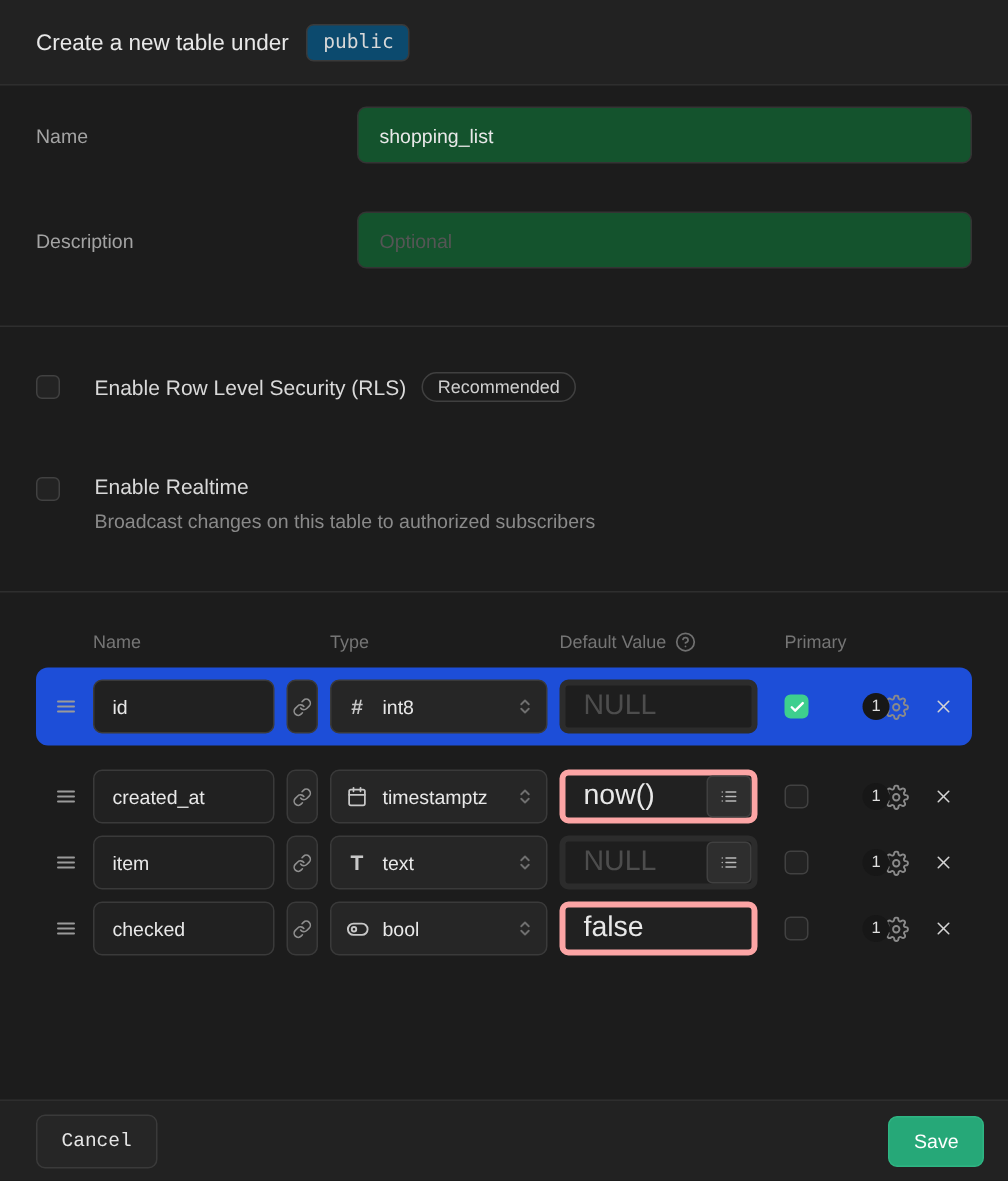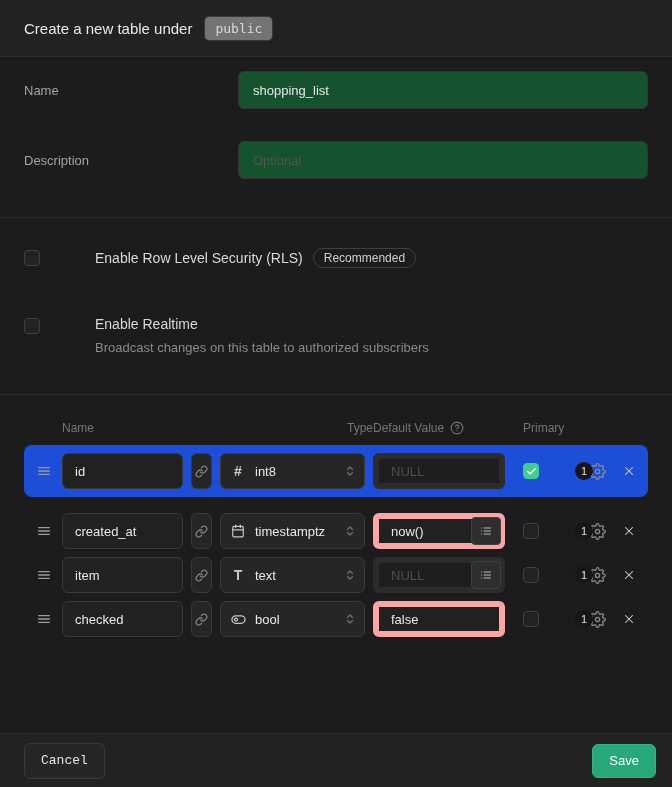--- a/index.html
+++ b/index.html
@@ -5,34 +5,34 @@
   * { margin:0; padding:0; box-sizing:border-box; }
   html,body { width:672px; height:787px; background:#1c1c1c; overflow:hidden;
     font-family:"Liberation Sans","DejaVu Sans",sans-serif; color:#ededed; }
   .modal { width:672px; height:787px; display:flex; flex-direction:column; background:#1c1c1c; }
 
   
   .modal-header { height:57px; flex:0 0 auto; background:#222222; border-bottom:1px solid #2e2e2e;
     display:flex; align-items:center; padding:0 24px; gap:12px; }
   .modal-title { font-size:15px; color:#e8e8e8; }
   .schema-badge { font-family:"DejaVu Sans Mono","Liberation Mono",monospace; font-size:13px;
-    color:#d8d8d8; background:#737373; border:1px solid #3a3a3a; border-radius:5px; padding:4px 10px; }
+    color:#d8d8d8; background:#0c4a6e; border:1px solid #3a3a3a; border-radius:5px; padding:4px 10px; }
 
   
   .section-basic { border-bottom:1px solid #2e2e2e; padding:14px 24px 38px 24px; }
   .form-row { display:flex; align-items:center; }
   .form-row + .form-row { margin-top:32px; }
   .form-label { width:214px; flex:0 0 auto; font-size:13px; color:#a3a3a3; }
   .text-input { flex:1; height:38px; background:#14532d; border:1px solid #343434; border-radius:6px;
     color:#e8e8e8; font-size:13px; padding:0 14px; outline:none; font-family:inherit; }
   .text-input::placeholder { color:#555555; }
 
   
   .section-toggles { border-bottom:1px solid #2e2e2e; padding:30px 24px 36px 24px; }
-  .toggle-row { display:flex; align-items:flex-start;gap:32px; }
+  .toggle-row { display:flex; align-items:flex-start; }
   .toggle-row + .toggle-row { margin-top:48px; }
   .checkbox { width:16px; height:16px; flex:0 0 auto; border:1px solid #414141; border-radius:4px;
     background:#232323; margin-top:2px; display:flex; align-items:center; justify-content:center; cursor:pointer; }
   .checkbox svg { display:none; }
   .checkbox.checked { background:#3ecf8e; border-color:#3ecf8e; }
   .checkbox.checked svg { display:block; }
   .toggle-body { margin-left:23px; }
   .toggle-title-line { display:flex; align-items:center; gap:10px; }
   .toggle-title { font-size:14px; color:#d9d9d9; }
   .pill-badge { font-size:12px; color:#cfcfcf; border:1px solid #404040; border-radius:999px; padding:2px 10px; }
@@ -43,21 +43,21 @@
   .columns-head { display:flex; align-items:center; justify-content:space-between; margin-bottom:16px; }
   .columns-title { font-size:15px; color:#e8e8e8; }
   .btn-secondary { height:30px; display:inline-flex; align-items:center; background:#262626;
     border:1px solid #3a3a3a; border-radius:6px; color:#e6e6e6; font-size:12px; padding:0 12px;
     cursor:pointer; font-family:inherit; }
 
   .col-headers { display:flex; align-items:center; padding-left:12px; margin-bottom:10px;
     font-size:12px; color:#757575; }
   .colh-spacer { width:26px; flex:0 0 auto; }
   .colh-name { width:158px; flex:0 0 auto; }
-  .colh-type { width:153px; flex:0 0 auto;text-align:right; }
+  .colh-type { width:153px; flex:0 0 auto; }
   .colh-default { width:150px; flex:0 0 auto; display:flex; align-items:center; gap:6px; }
   .colh-primary { flex:0 0 auto; }
   .help-icon { width:14px; height:14px; color:#6f6f6f; cursor:pointer; }
 
   .column-row { display:flex; align-items:center; padding:0 12px; border-radius:8px; }
   .column-row + .column-row { margin-top:8px; }
   .column-row.highlighted { background:#1d4ed8; padding-top:8px; padding-bottom:8px; margin-bottom:16px; }
   .drag-handle { width:16px; flex:0 0 auto; margin-right:10px; color:#9a9a9a; cursor:grab;
     display:flex; align-items:center; }
   .row-name-input { width:121px; flex:0 0 auto; height:36px; margin-right:8px;
@@ -67,22 +67,22 @@
     border:1px solid #3a3a3a; border-radius:6px; display:flex; align-items:center; justify-content:center;
     color:#8f8f8f; cursor:pointer; }
   .type-select { width:145px; height:36px; flex:0 0 auto; margin-right:8px; background:#262626;
     border:1px solid #3a3a3a; border-radius:6px; display:flex; align-items:center; padding:0 8px;
     cursor:pointer; }
   .type-icon { width:18px; flex:0 0 auto; display:flex; align-items:center; justify-content:center;
     color:#c8c8c8; font-size:14px; font-weight:bold; }
   .type-label { font-size:13px; color:#e8e8e8; margin-left:8px; flex:1; }
   .chevrons { color:#6f6f6f; display:flex; align-items:center; }
   .default-wrap { width:132px; flex:0 0 auto; margin-right:18px; position:relative; }
-  .default-input { width:100%; height:36px; background:#212121; border:6px solid #fca5a5;
-    border-radius:6px; color:#e8e8e8; font-size:13px; padding:0 12px; outline:none; font-family:inherit; }
+  .default-input { width:100%; height:36px; background:#212121; border:4px solid #fca5a5;
+    border-radius:6px; color:#e8e8e8; font-size:19px; padding:0 12px; outline:none; font-family:inherit; }
   .default-input::placeholder { color:#4d4d4d; }
   .default-input.disabled { border-color:#2c2c2c; background:#1e1e1e; }
   .list-btn { position:absolute; right:4px; top:4px; width:30px; height:28px; background:#2e2e2e;
     border:1px solid #404040; border-radius:4px; display:flex; align-items:center; justify-content:center;
     color:#b9b9b9; cursor:pointer; }
   .primary-cell { width:16px; flex:0 0 auto; }
   .row-actions { margin-left:auto; display:flex; align-items:center; }
   .settings-btn { display:flex; align-items:center; cursor:pointer; }
   .count-badge { width:18px; height:18px; border-radius:50%; background:#171717; color:#e0e0e0;
     font-size:11px; display:flex; align-items:center; justify-content:center; z-index:1; }

